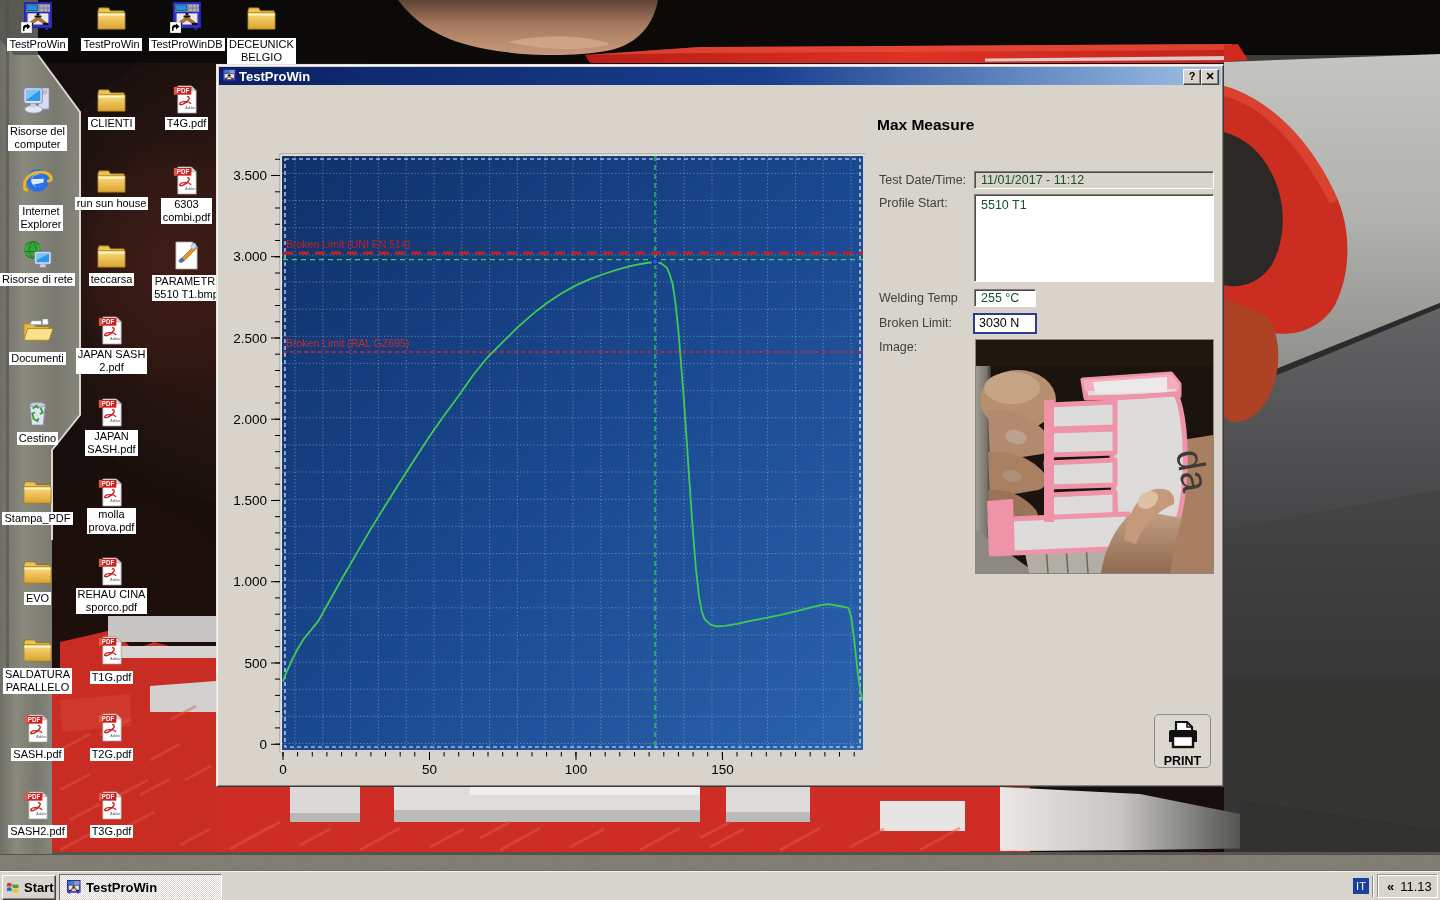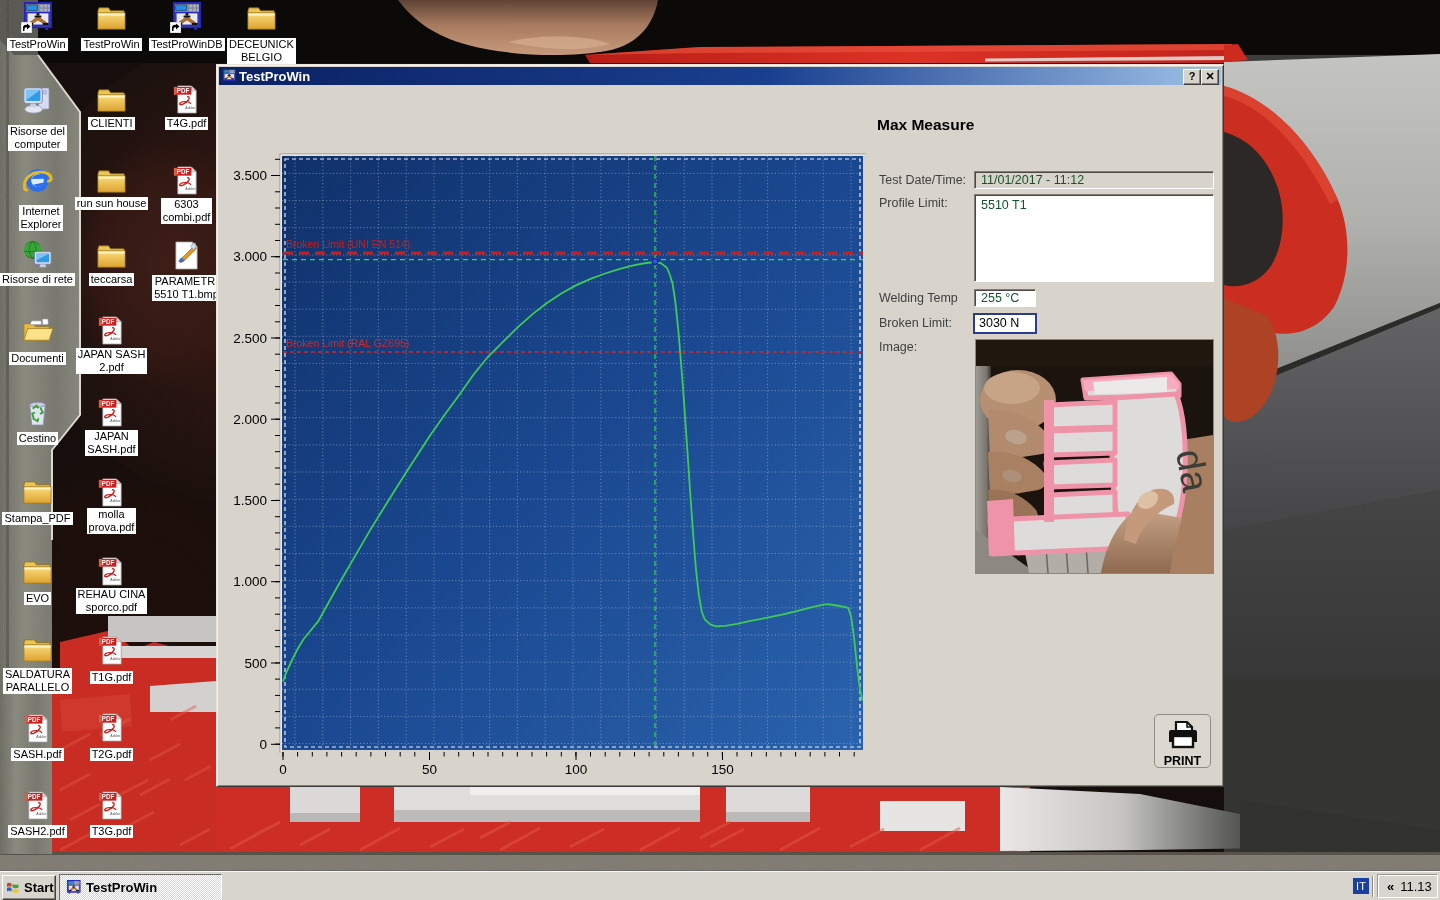--- a/index.html
+++ b/index.html
@@ -609,21 +609,21 @@
     <text x="69" y="183" font-size="10.5" fill="#c32020">Broken Limit (UNI EN 514)</text>
     <text x="69" y="282" font-size="10.5" fill="#cc2a2a">Broken Limit (RAL GZ695)</text>
     <line x1="66" y1="194.7" x2="646" y2="194.7" stroke="#25e048" stroke-width="1.2" stroke-dasharray="5 4"></line>
     <line x1="438" y1="91" x2="438" y2="685" stroke="#25e048" stroke-width="1.2" stroke-dasharray="5 4"></line>
     <polyline fill="none" stroke="#3ecb55" stroke-width="1.8" points="66.0,616.5 68.9,608.4 71.9,601.9 74.8,595.4 80.6,584.0 86.5,574.3 92.4,567.0 101.1,556.4 112.9,535.3 124.6,514.2 139.2,489.1 153.9,463.9 168.5,440.3 183.2,416.8 197.8,394.1 212.4,371.4 227.1,350.6 241.7,330.8 256.4,309.7 271.0,291.8 285.7,277.2 300.3,262.6 315.0,249.6 329.6,238.2 344.3,228.5 358.9,220.4 373.5,213.9 388.2,208.5 402.8,203.8 417.5,200.1 429.2,198.0 438.0,197.0 443.8,198.0 449.7,202.5 452.6,209.0 455.6,218.8 458.5,238.2 461.4,265.8 464.3,301.5 467.3,340.5 470.2,382.7 473.1,426.5 476.1,468.8 479.0,504.5 481.9,530.4 484.8,546.7 487.8,554.5 493.6,559.7 499.5,561.3 508.3,560.8 520.0,558.9 534.6,555.6 549.3,552.9 563.9,549.9 578.6,546.4 593.2,542.6 604.9,539.9 610.8,539.2 619.6,540.5 628.4,542.1 631.3,542.9 634.2,551.6 637.2,574.3 640.1,601.9 643.0,624.6 645.4,635.6"></polyline>
     <circle cx="438" cy="196.5" r="3" fill="#2a52e8" stroke="#0a1a8a" stroke-width="1"></circle>
   </svg>
   <div id="mm">Max Measure</div>
   <div class="flabel" style="left:662px;top:108px;">Test Date/Time:</div>
   <div class="sunk" style="left:757px;top:106px;width:232px;height:15px;background:#d8d4cc;padding:1px 0 0 6px;">11/01/2017 - 11:12</div>
-  <div class="flabel" style="left:662px;top:131px;">Profile Limit:</div>
+  <div class="flabel" style="left:662px;top:131px;">Profile Start:</div>
   <div class="sunk" style="left:757px;top:129px;width:232px;height:83px;background:#fff;padding:3px 0 0 6px;">5510 T1</div>
   <div class="flabel" style="left:662px;top:226px;">Welding Temp</div>
   <div class="sunk" style="left:757px;top:224px;width:54px;height:15px;background:#fff;padding:1px 0 0 6px;">255 °C</div>
   <div class="flabel" style="left:662px;top:251px;">Broken Limit:</div>
   <div style="position:absolute;left:756px;top:248px;width:56px;height:16px;background:#fff;border:2px solid #2b3c8f;font-size:12.5px;padding:1px 0 0 4px;">3030 N</div>
   <div class="flabel" style="left:662px;top:275px;">Image:</div>
   <svg id="pimg" width="237" height="233" viewBox="0 0 237 233" style="position:absolute;left:758px;top:274px;border:1px solid #8a877f;background:#1b130e">
     <defs>
       <linearGradient id="pwall" x1="0" y1="0" x2="1" y2="0">
           <stop offset="0" stop-color="#9d9a93"></stop>

